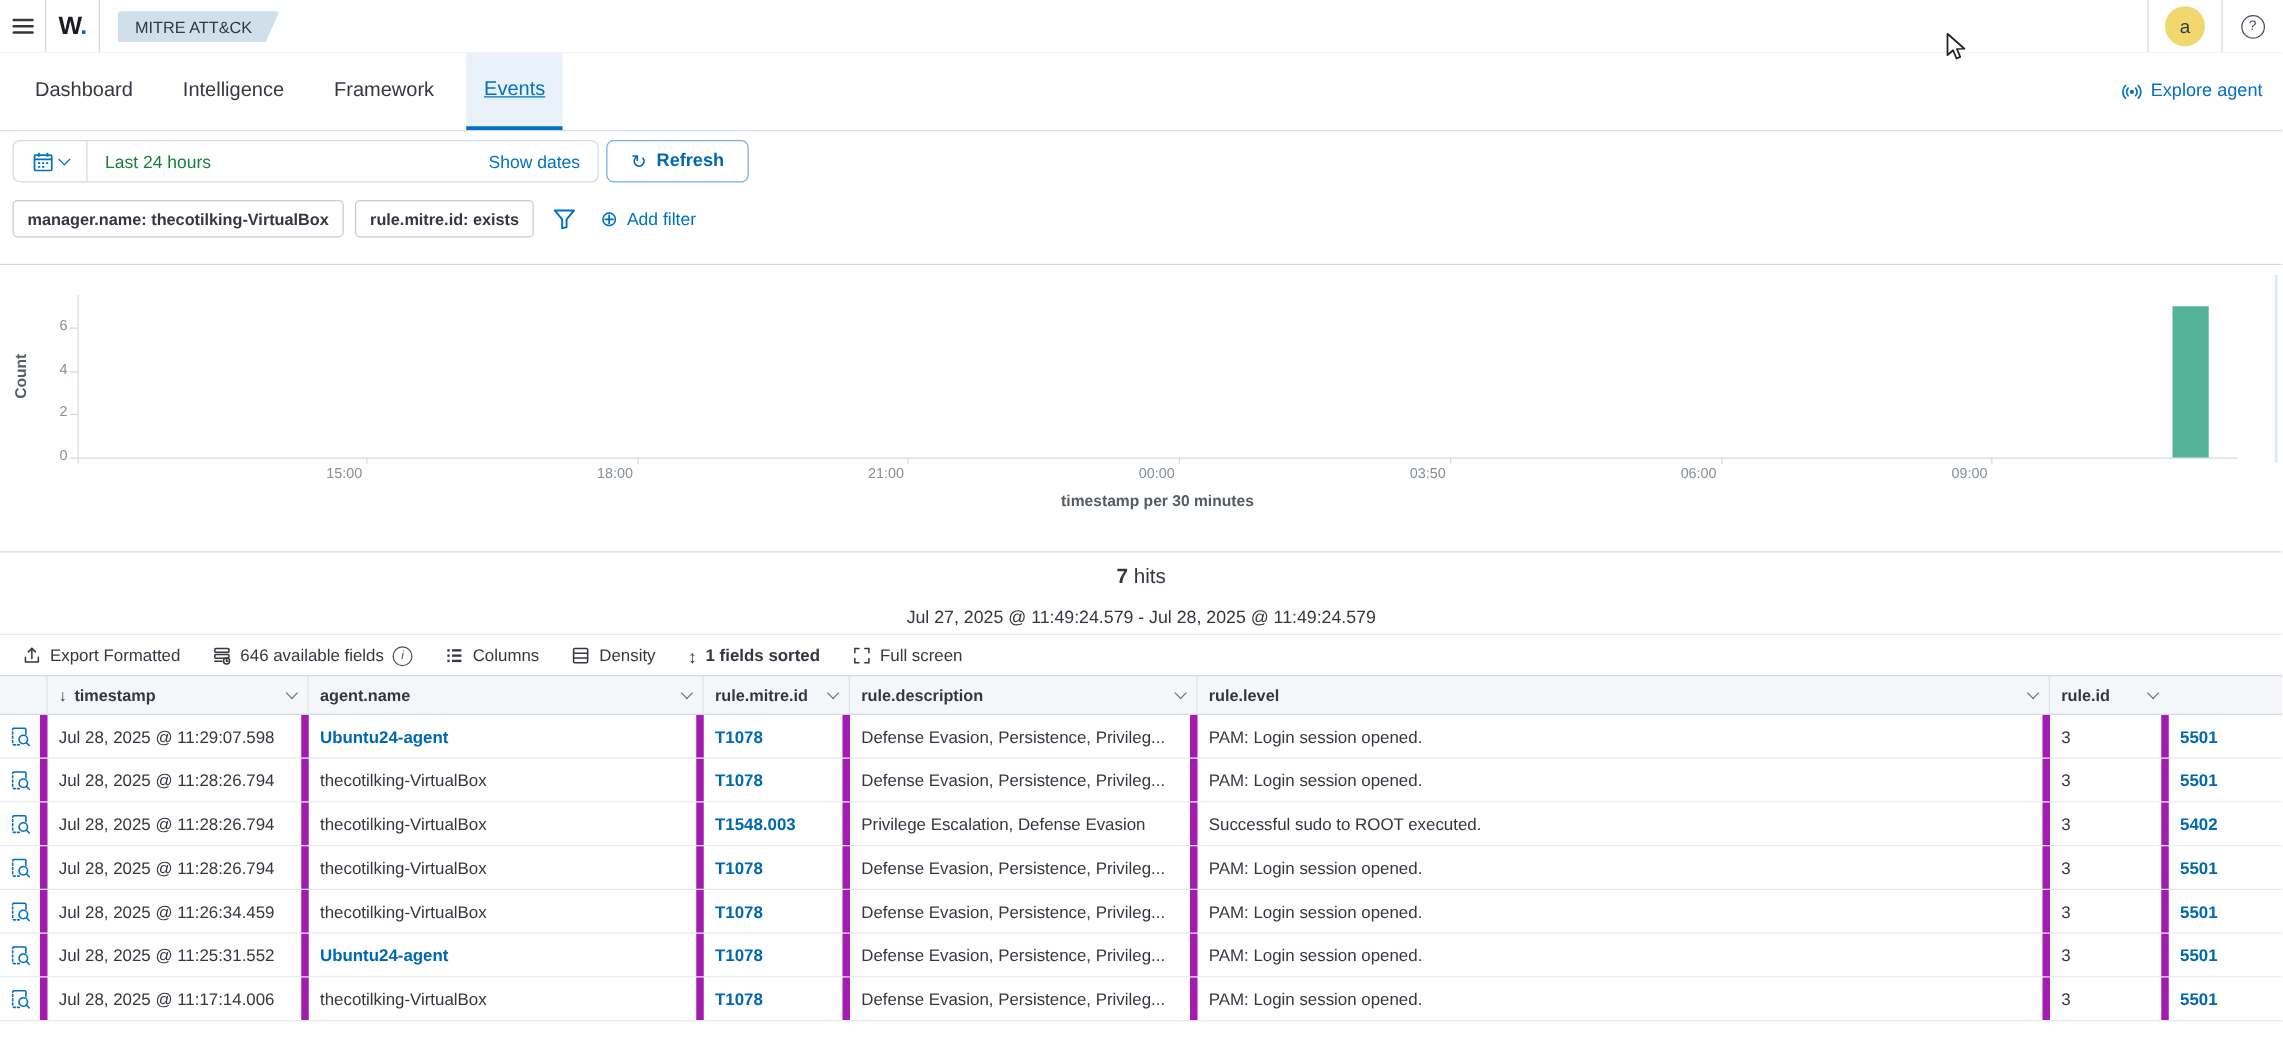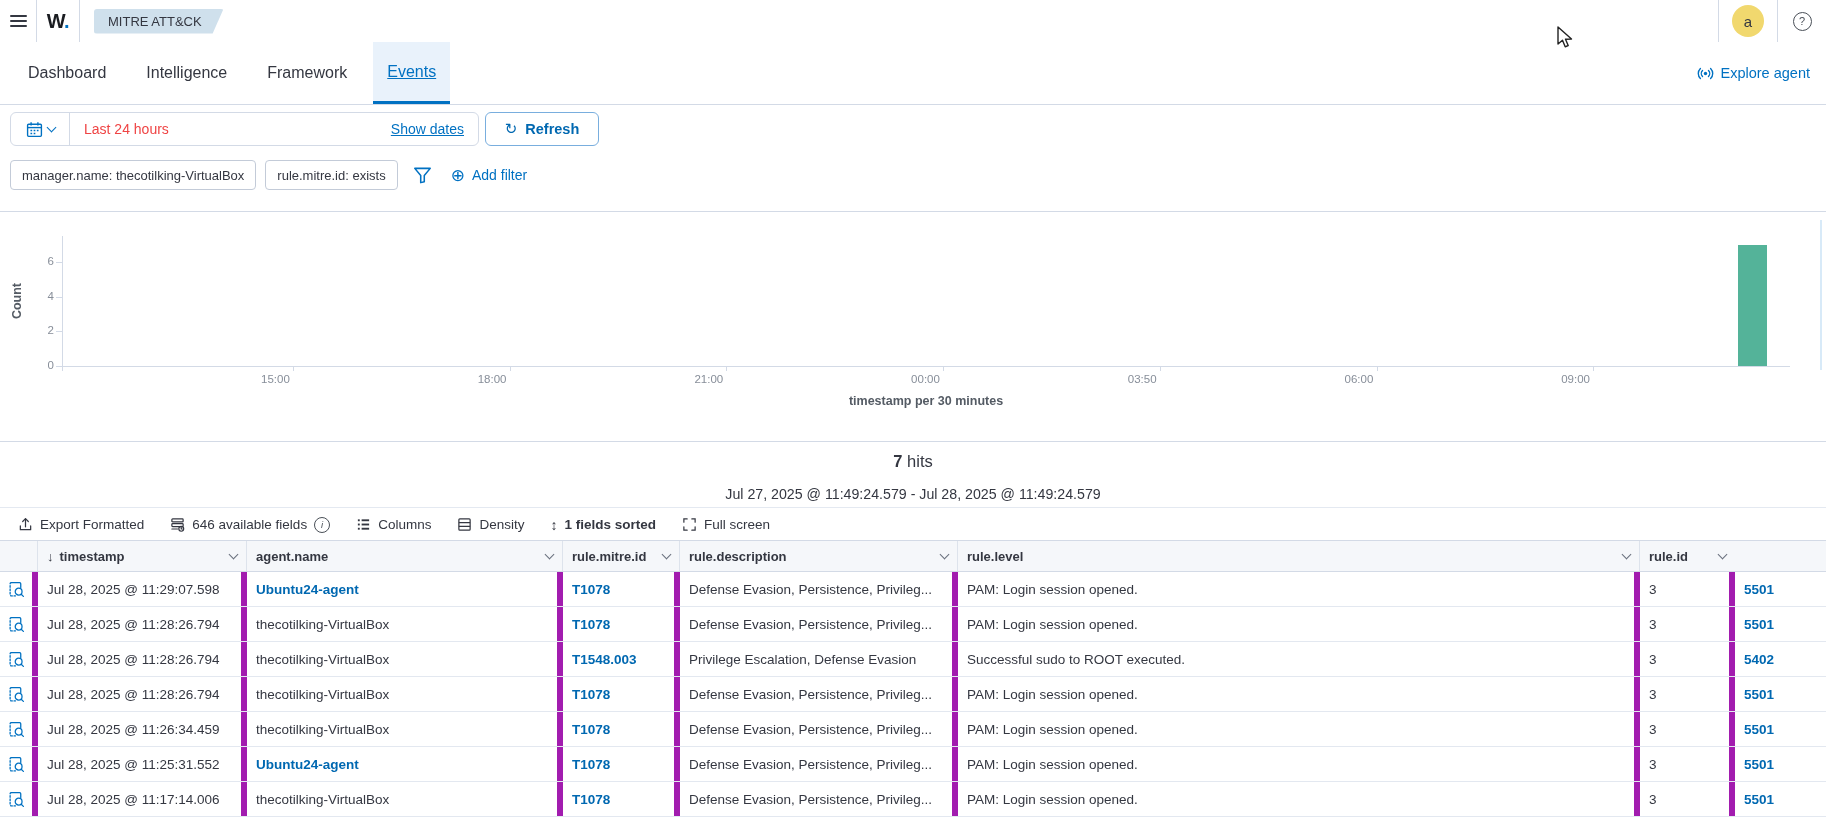--- a/index.html
+++ b/index.html
@@ -41,34 +41,34 @@
   .search-box{flex:1;max-width:1212px;display:flex;align-items:stretch;border:1px solid #d3dae6;
               border-radius:6px;background:#fff;overflow:hidden;}
   .save-seg{width:40px;display:flex;align-items:center;justify-content:center;border-right:1px solid #d3dae6;cursor:pointer;}
   .search-input{flex:1;border:none;outline:none;padding:0 12px;font-size:15px;color:#343741;
                 font-family:"Liberation Sans",sans-serif;}
   .search-input::placeholder{color:#8b93a5;}
   .dql-btn{display:flex;align-items:center;padding:0 14px;color:#0068b1;font-size:13.5px;font-weight:bold;cursor:pointer;}
   .datepicker{width:467px;display:flex;align-items:center;border:1px solid #d3dae6;border-radius:6px;background:#fff;}
   .cal-seg{width:58px;display:flex;align-items:center;justify-content:center;gap:5px;
            border-right:1px solid #d3dae6;align-self:stretch;cursor:pointer;}
-  .time-text{flex:1;padding-left:14px;font-size:14px;color:#ef4444;cursor:pointer;}
-  .show-dates{color:#0071c2;font-size:14px;padding-right:14px;cursor:pointer;white-space:nowrap;text-decoration:underline;}
+  .time-text{flex:1;padding-left:14px;font-size:14px;color:#15803d;cursor:pointer;}
+  .show-dates{color:#0071c2;font-size:14px;padding-right:14px;cursor:pointer;white-space:nowrap;}
   .refresh-btn{width:112px;display:flex;align-items:center;justify-content:center;gap:8px;
                border:1px solid #79aede;border-radius:6px;background:#fff;color:#0068b1;
                font-size:14.5px;font-weight:bold;cursor:pointer;}
   .refresh-glyph{font-size:15px;font-weight:normal;}
 
   .chev{display:inline-block;width:6px;height:6px;border-right:1.6px solid #69707d;
         border-bottom:1.6px solid #69707d;transform:rotate(45deg);margin-top:-3px;}
 
   
   .filter-row{position:absolute;top:160px;left:10px;display:flex;align-items:center;gap:9px;height:30px;}
   .pill{border:1px solid #c3cbd8;border-radius:4px;background:#fff;padding:0 11px;height:28px;
-        display:flex;align-items:center;font-size:13px;color:#343741;cursor:pointer;}
+        display:flex;align-items:center;font-size:13px;color:#343741;cursor:pointer;font-weight:bold;}
   .funnel{margin-left:6px;cursor:pointer;display:flex;align-items:center;}
   .add-filter{display:flex;align-items:center;gap:7px;color:#0071c2;font-size:14px;cursor:pointer;margin-left:10px;}
   .plus-circ{font-size:17px;line-height:1;}
 
   
   .chart-panel{position:absolute;top:211px;left:0;right:0;height:229px;border-top:1px solid #d3dae6;
                border-bottom:1px solid #d3dae6;background:#fff;}
   .count-label{position:absolute;left:-28px;top:82px;width:90px;text-align:center;transform:rotate(-90deg);
                font-weight:bold;font-size:12.5px;color:#545b64;}
   .y-axis-line{position:absolute;left:62px;top:24px;width:1px;height:135px;background:#d3dae6;}

